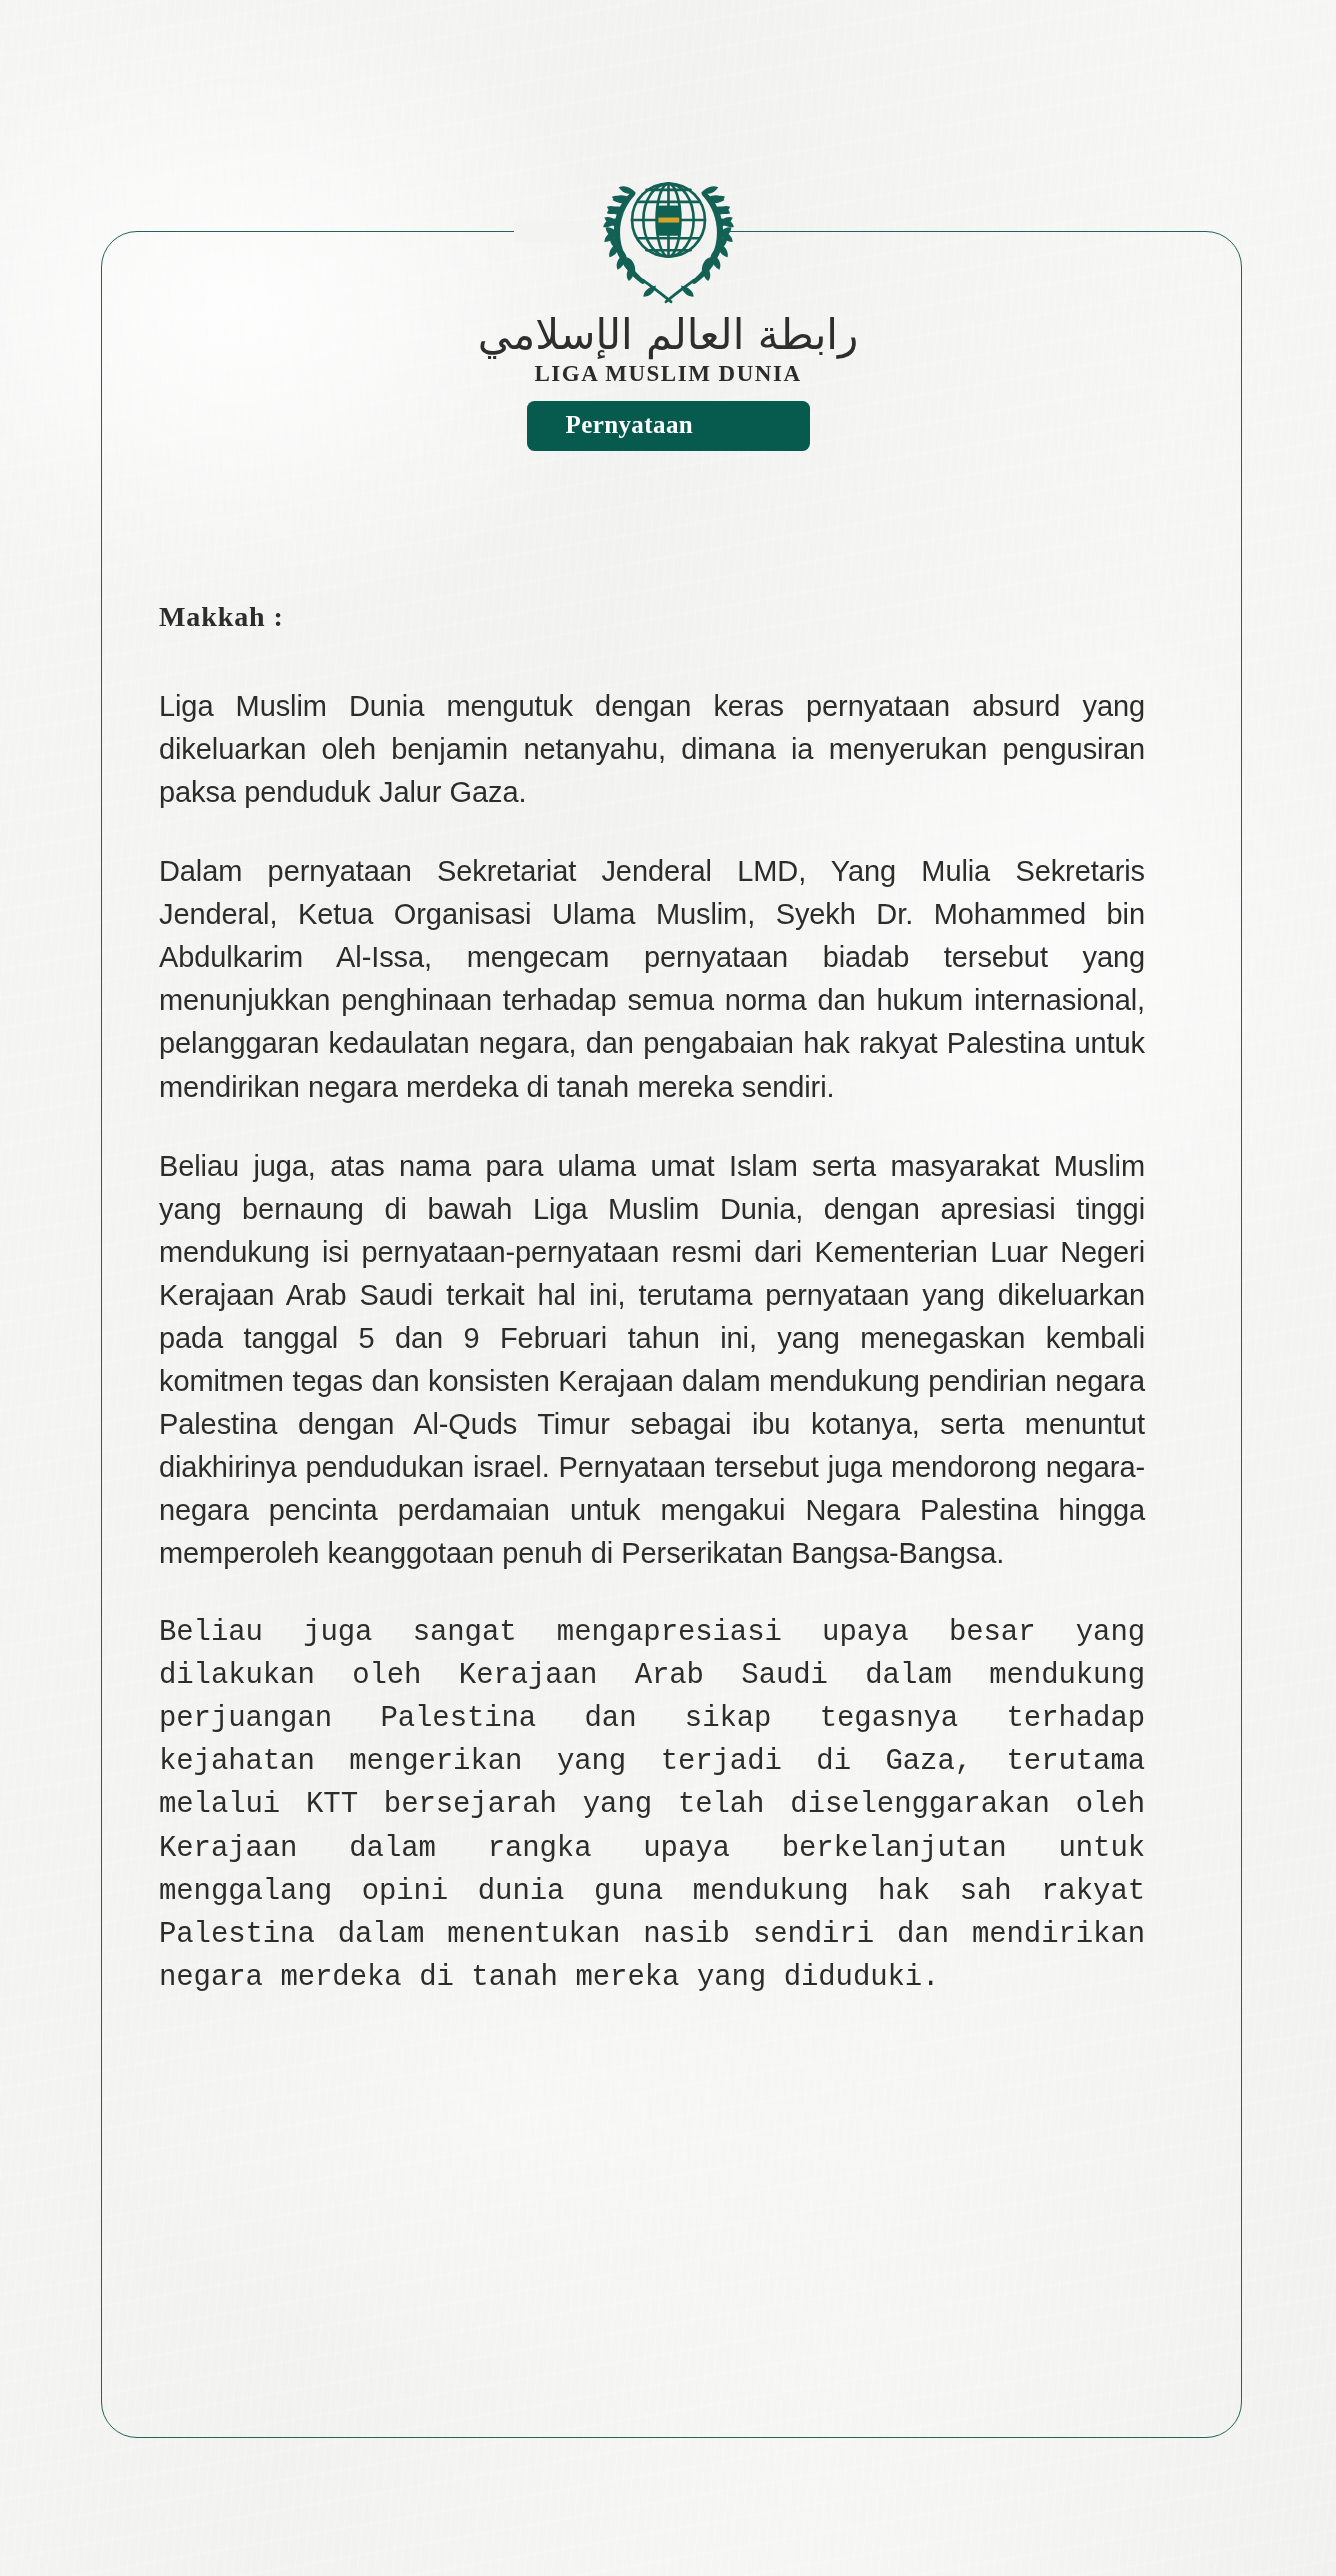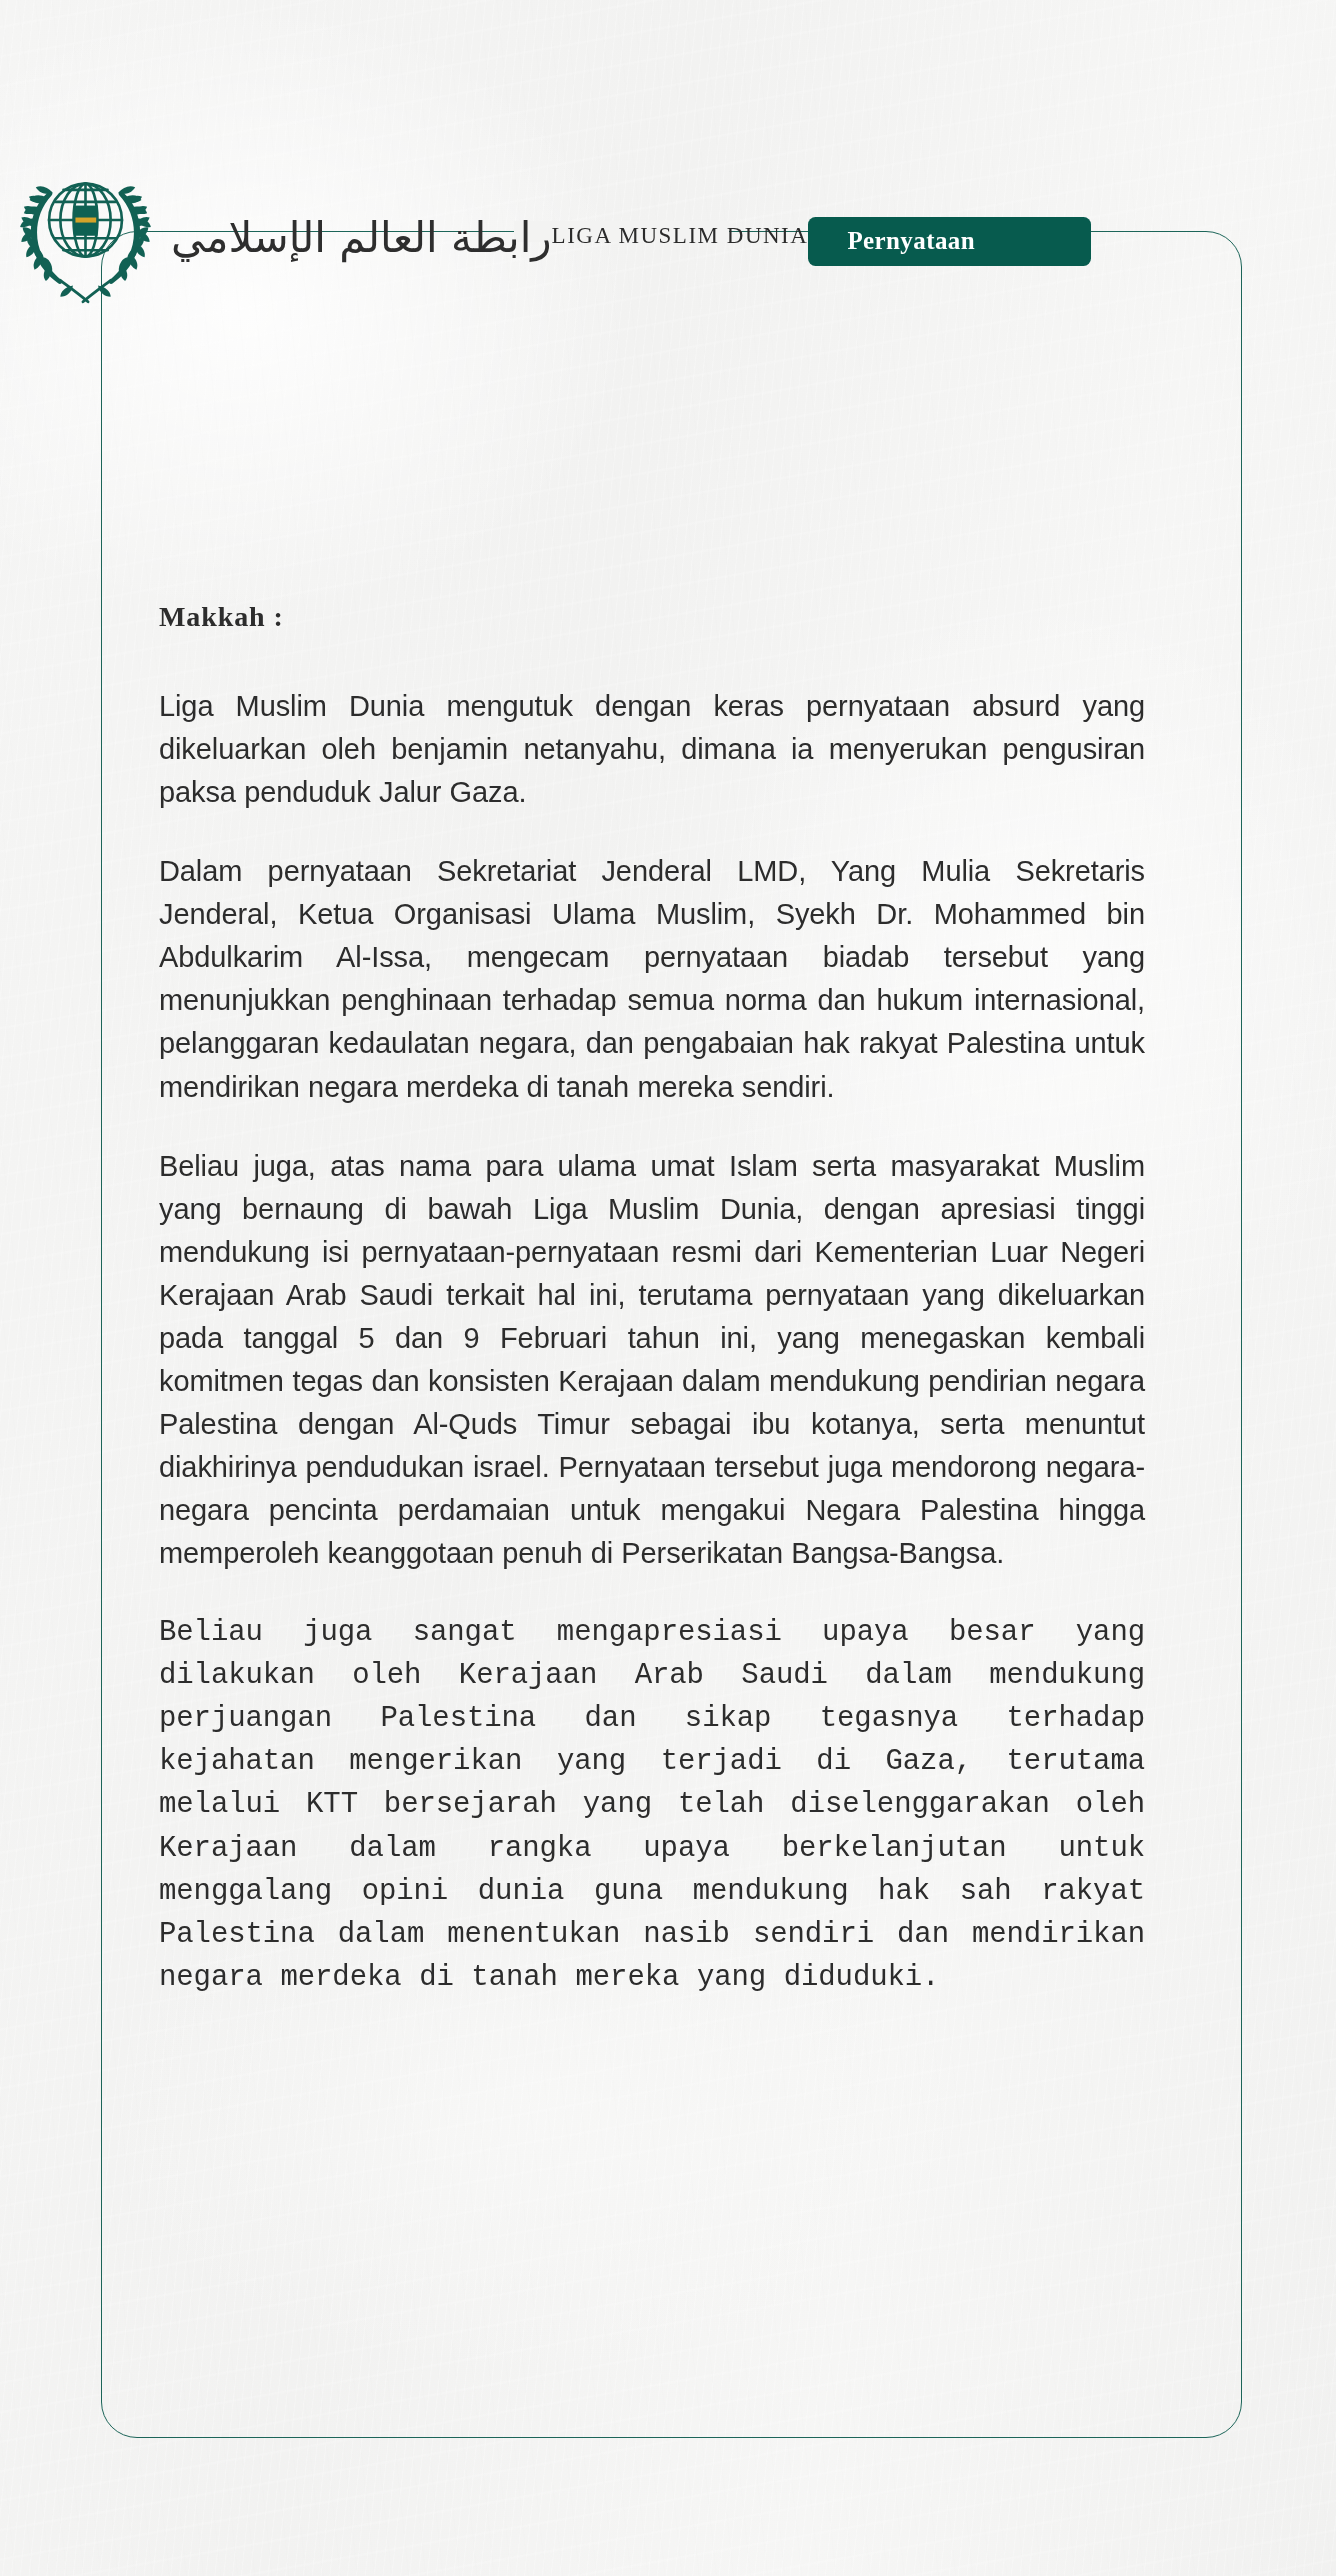--- a/index.html
+++ b/index.html
@@ -59,41 +59,41 @@
   }
   #border-gap-left  { left: 514px; }
 
   
   #emblem-block {
     position: absolute;
     left: 0; right: 0;
     top: 162px;
     z-index: 6;
     display: flex;
-    flex-direction: row;
+    flex-direction: column;
     align-items: center;
   }
   #crest { width: 171px; height: 145px; display: block; }
 
   #arabic-wordmark {
     margin-top: 6.3px;
     font-family: "DejaVu Sans", sans-serif;
     font-size: 42px;
     line-height: 1.05;
     color: #2e2e2e;
     letter-spacing: -0.6px;
     direction: rtl;
     text-align: center;
     white-space: nowrap;
   }
 
   #latin-wordmark {
     margin-top: 3.8px;
     font-family: "Liberation Serif", serif;
-    font-weight: 400;
+    font-weight: 700;
     font-size: 23px;
     letter-spacing: 1.5px;
     color: #2b2b2b;
     text-align: center;
   }
 
   #pernyataan-badge {
     margin-top: 14px;
     background: #075b4e;
     color: #ffffff;

